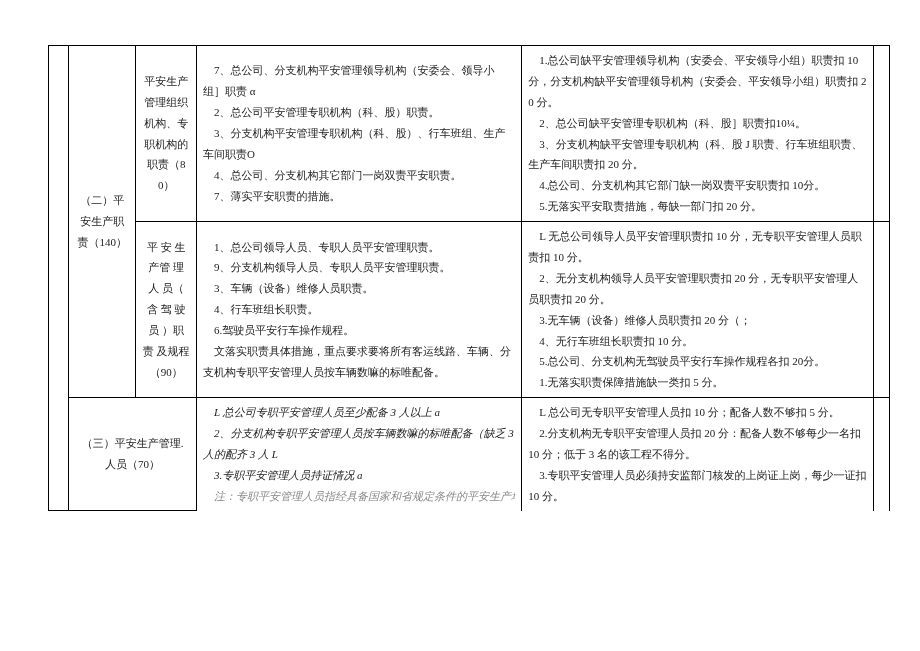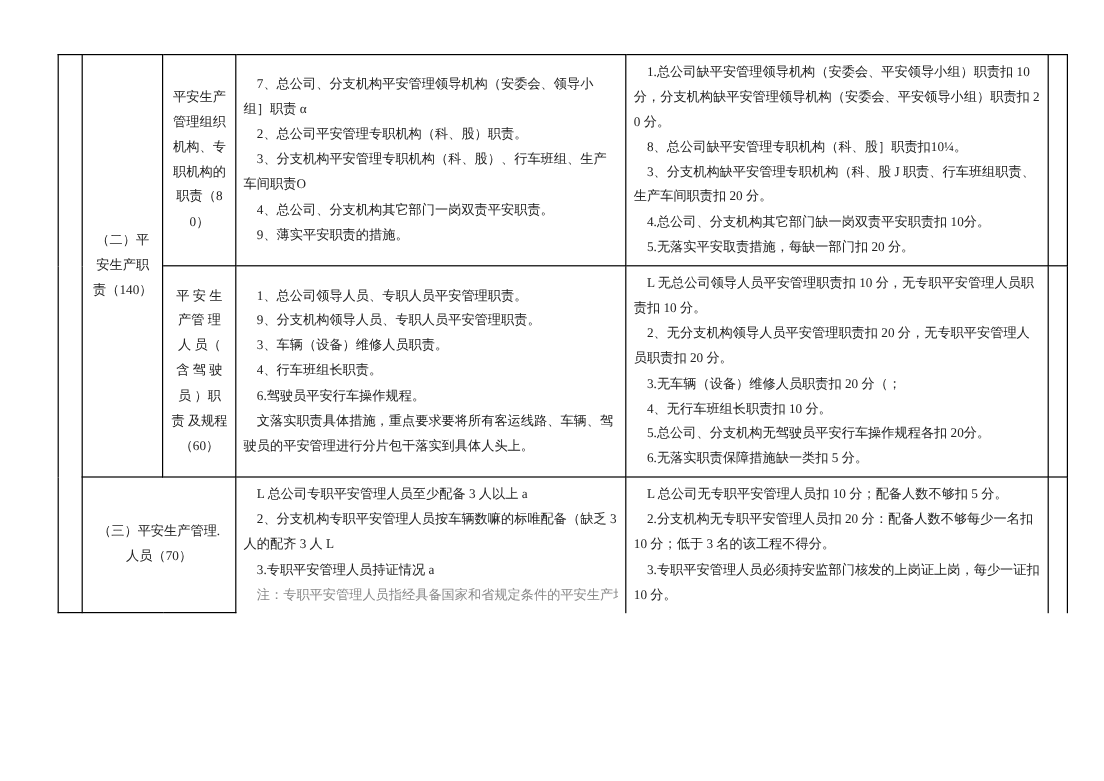--- a/index.html
+++ b/index.html
@@ -62,56 +62,56 @@
   <tbody>
         <tr>
     <td rowspan="3"></td>
     <td rowspan="2" class="center">（二）平安生产职责（140）</td>
     <td class="center">平安生产管理组织机构、专职机构的职责（80）</td>
     <td>
       <p class="para indent">7、总公司、分支机构平安管理领导机构（安委会、领导小组］职责 α</p>
       <p class="para indent">2、总公司平安管理专职机构（科、股）职责。</p>
       <p class="para indent">3、分支机构平安管理专职机构（科、股）、行车班组、生产车间职责O</p>
       <p class="para indent">4、总公司、分支机构其它部门一岗双责平安职责。</p>
-      <p class="para indent">9、薄实平安职责的措施。</p>
+      <p class="para indent">7、薄实平安职责的措施。</p>
     </td>
     <td>
       <p class="para indent">1.总公司缺平安管理领导机构（安委会、平安领导小组）职责扣 10 分，分支机构缺平安管理领导机构（安委会、平安领导小组）职责扣 20 分。</p>
-      <p class="para indent">8、总公司缺平安管理专职机构（科、股］职责扣10¼。</p>
+      <p class="para indent">2、总公司缺平安管理专职机构（科、股］职责扣10¼。</p>
       <p class="para indent">3、分支机构缺平安管理专职机构（科、股 J 职责、行车班组职责、生产车间职责扣 20 分。</p>
       <p class="para indent">4.总公司、分支机构其它部门缺一岗双责平安职责扣 10分。</p>
       <p class="para indent">5.无落实平安取责措施，每缺一部门扣 20 分。</p>
     </td>
     <td></td>
   </tr>
 
   <tr>
-    <td class="center">平 安 生 产管 理 人 员（ 含 驾 驶员 ）职 责 及规程（60）</td>
+    <td class="center">平 安 生 产管 理 人 员（ 含 驾 驶员 ）职 责 及规程（90）</td>
     <td>
       <p class="para indent">1、总公司领导人员、专职人员平安管理职责。</p>
       <p class="para indent">9、分支机构领导人员、专职人员平安管理职责。</p>
       <p class="para indent">3、车辆（设备）维修人员职责。</p>
       <p class="para indent">4、行车班组长职责。</p>
       <p class="para indent">6.驾驶员平安行车操作规程。</p>
-      <p class="para indent">文落实职责具体措施，重点要求要将所有客运线路、车辆、驾驶员的平安管理进行分片包干落实到具体人头上。</p>
+      <p class="para indent">文落实职责具体措施，重点要求要将所有客运线路、车辆、分支机构专职平安管理人员按车辆数嘛的标唯配备。</p>
     </td>
     <td>
       <p class="para indent">L 无总公司领导人员平安管理职责扣 10 分，无专职平安管理人员职责扣 10 分。</p>
       <p class="para indent">2、无分支机构领导人员平安管理职责扣 20 分，无专职平安管理人员职责扣 20 分。</p>
       <p class="para indent">3.无车辆（设备）维修人员职责扣 20 分（；</p>
       <p class="para indent">4、无行车班组长职责扣 10 分。</p>
       <p class="para indent">5.总公司、分支机构无驾驶员平安行车操作规程各扣 20分。</p>
-      <p class="para indent">6.无落实职责保障措施缺一类扣 5 分。</p>
+      <p class="para indent">1.无落实职责保障措施缺一类扣 5 分。</p>
     </td>
     <td></td>
   </tr>
 
   <tr>
     <td colspan="2" class="center">（三）平安生产管理. 人员（70）</td>
-    <td style="border-bottom:none;">
+    <td style="border-bottom:none;font-style:italic;">
       <p class="para indent">L 总公司专职平安管理人员至少配备 3 人以上 a</p>
       <p class="para indent">2、分支机构专职平安管理人员按车辆数嘛的标唯配备（缺乏 3 人的配齐 3 人 L</p>
       <p class="para indent">3.专职平安管理人员持证情况 a</p>
       <p class="para indent faded">注：专职平安管理人员指经具备国家和省规定条件的平安生产培训机构培训合格持证上岗的，专门从事平安管理的人员</p>
     </td>
     <td style="border-bottom:none;">
       <p class="para indent">L 总公司无专职平安管理人员扣 10 分；配备人数不够扣 5 分。</p>
       <p class="para indent">2.分支机构无专职平安管理人员扣 20 分：配备人数不够每少一名扣 10 分；低于 3 名的该工程不得分。</p>
       <p class="para indent">3.专职平安管理人员必须持安监部门核发的上岗证上岗，每少一证扣 10 分。</p>
     </td>

